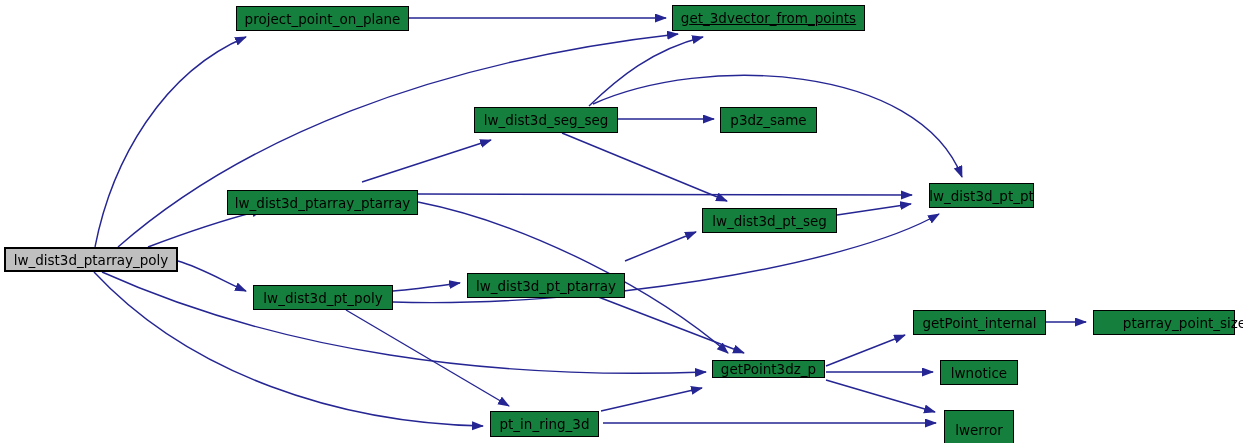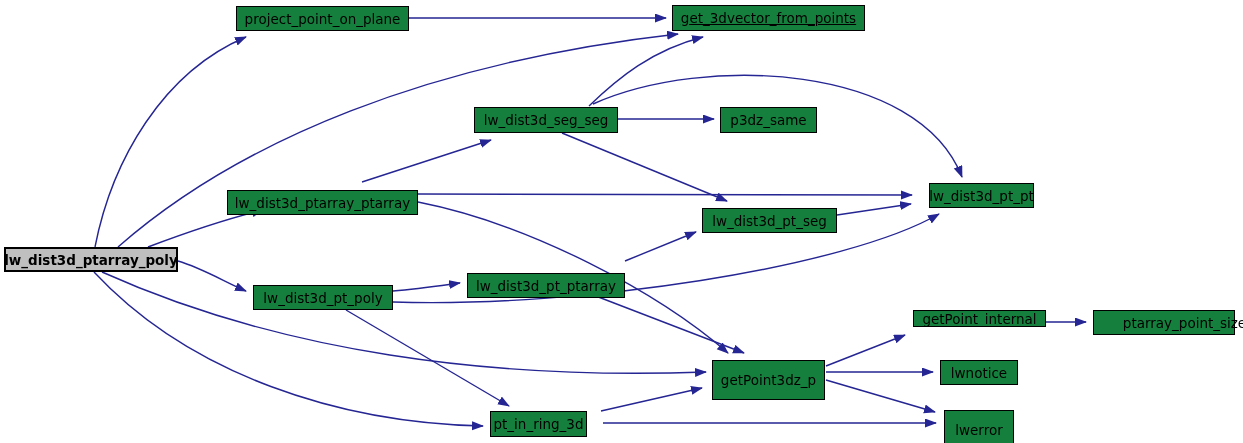--- a/index.html
+++ b/index.html
@@ -19,21 +19,20 @@
     color:#000000;
     font-size:13.5px;
     display:flex;align-items:center;justify-content:center;
     white-space:nowrap;
     cursor:pointer;
   }
   .node.focus{
     background:#bfbfbf;
     border:2px solid #000000;
     cursor:default;
-    font-weight:bold;
   }
 </style>
 </head>
 <body>
 
 <div id="canvas">
 
   <svg id="edges" width="1243" height="443" viewBox="0 0 1243 443" fill="none" stroke="#252593" stroke-width="1.4">
     <defs>
       <marker id="arrow" markerUnits="userSpaceOnUse" markerWidth="13" markerHeight="10" refX="11" refY="4.5" orient="auto">
@@ -72,20 +71,20 @@
   <div class="node focus" style="left:4px;   top:247px; width:174px; height:25px;">lw_dist3d_ptarray_poly</div>
   <div class="node" style="left:236px; top:6px;   width:173px; height:25px;">project_point_on_plane</div>
   <div class="node" style="left:672px; top:5px;   width:193px; height:26px;text-decoration:underline;">get_3dvector_from_points</div>
   <div class="node" style="left:474px; top:107px; width:144px; height:26px;">lw_dist3d_seg_seg</div>
   <div class="node" style="left:720px; top:107px; width:97px;  height:26px;">p3dz_same</div>
   <div class="node" style="left:227px; top:190px; width:191px; height:25px;">lw_dist3d_ptarray_ptarray</div>
   <div class="node" style="left:917px; top:183px; width:105px; height:25px;margin-left:12px;">lw_dist3d_pt_pt</div>
   <div class="node" style="left:702px; top:208px; width:135px; height:25px;">lw_dist3d_pt_seg</div>
   <div class="node" style="left:467px; top:273px; width:158px; height:25px;">lw_dist3d_pt_ptarray</div>
   <div class="node" style="left:253px; top:285px; width:140px; height:25px;">lw_dist3d_pt_poly</div>
-  <div class="node" style="left:913px; top:310px; width:133px; height:17px;text-align:right;">getPoint_internal</div>
+  <div class="node" style="left:913px; top:310px; width:133px; height:25px;text-align:right;">getPoint_internal</div>
   <div class="node" style="left:1093px;top:310px; width:142px; height:25px;padding-left:41px;">ptarray_point_size</div>
-  <div class="node" style="left:712px; top:360px; width:113px; height:40px;">getPoint3dz_p</div>
+  <div class="node" style="left:712px; top:360px; width:113px; height:18px;">getPoint3dz_p</div>
   <div class="node" style="left:940px; top:360px; width:78px;  height:25px;">lwnotice</div>
   <div class="node" style="left:944px; top:410px; width:70px;  height:40px;">lwerror</div>
-  <div class="node" style="left:490px; top:411px; width:97px; height:26px;">pt_in_ring_3d</div>
+  <div class="node" style="left:490px; top:411px; width:109px; height:26px;">pt_in_ring_3d</div>
 
 </div>
 
 </body></html>

